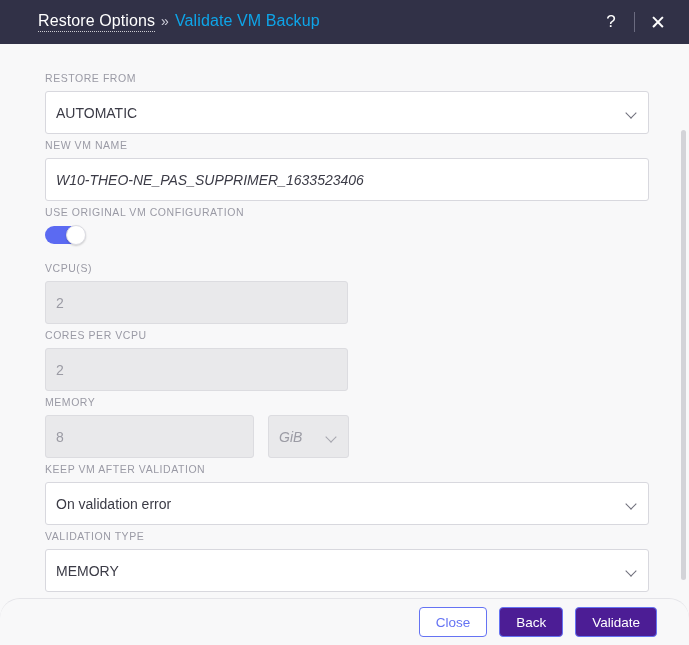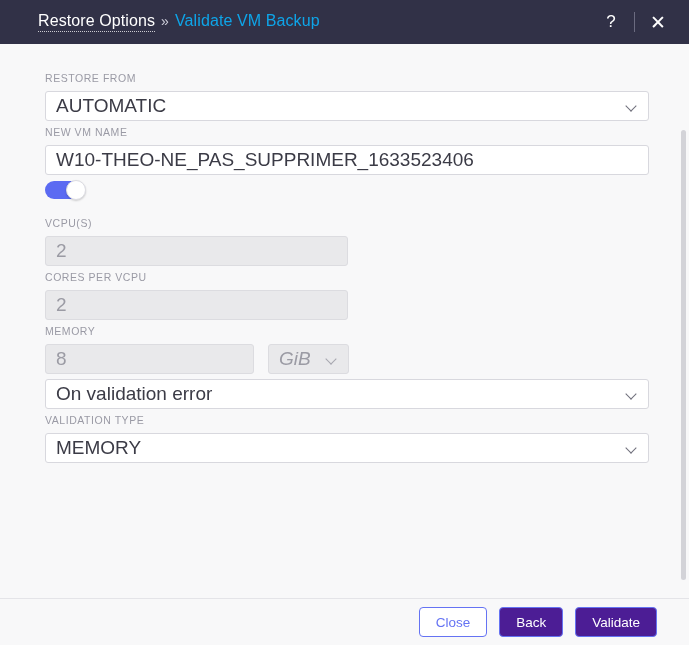--- a/index.html
+++ b/index.html
@@ -80,33 +80,33 @@
     display: block;
     font-size: 10.5px;
     letter-spacing: .55px;
     color: #9a9aa5;
     text-transform: uppercase;
     margin-bottom: 7px;
   }
 
   .control {
     width: 604px;
-    height: 30px;
+    height: 43px;
     border: 1px solid #d8d8de;
     border-radius: 3px;
     background: #ffffff;
     display: flex;
     align-items: center;
     padding: 0 10px;
-    font-size: 19px;
+    font-size: 14px;
     color: #3b3b46;
     position: relative;
     cursor: pointer;
   }
-  .control.text-input { cursor: text; }
+  .control.text-input { cursor: text; font-style: italic; }
   .control.narrow { width: 303px; }
   .control.disabled {
     background: #e9e9eb;
     border-color: #dcdce0;
     color: #9b9ba4;
     cursor: default;
   }
   .control .val { flex: 1; white-space: nowrap; overflow: hidden; }
 
   .chev {
@@ -166,20 +166,21 @@
     position: absolute;
     left: 0; right: 0; bottom: 0;
     height: 47px;
     background: #f8f8f9;
     border-top: 1px solid #e4e4e8;
     display: flex;
     align-items: center;
     justify-content: flex-end;
     gap: 12px;
     padding-right: 32px;
+    border-radius: 20px;
   }
   .btn {
     height: 30px;
     min-width: 54px;
     padding: 0 16px;
     border-radius: 4px;
     font-size: 13.5px;
     font-family: "Liberation Sans", sans-serif;
     cursor: pointer;
     display: inline-flex;
@@ -225,20 +226,21 @@
   </div>
 
   <div class="field">
     <label class="flabel">NEW VM NAME</label>
     <div class="control text-input">
       <span class="val">W10-THEO-NE_PAS_SUPPRIMER_1633523406</span>
     </div>
   </div>
 
   <div class="field tight">
+    <label class="flabel">USE ORIGINAL VM CONFIGURATION</label>
     <div class="toggle-wrap">
       <div class="toggle">
         <span class="knob"></span>
       </div>
     </div>
   </div>
 
   <div class="field">
     <label class="flabel">VCPU(S)</label>
     <div class="control narrow disabled">
@@ -260,20 +262,21 @@
         <span class="val">8</span>
       </div>
       <div class="control unit disabled">
         <span class="val">GiB</span>
         <span class="chev"></span>
       </div>
     </div>
   </div>
 
   <div class="field">
+    <label class="flabel">KEEP VM AFTER VALIDATION</label>
     <div class="control">
       <span class="val">On validation error</span>
       <span class="chev"></span>
     </div>
   </div>
 
   <div class="field">
     <label class="flabel">VALIDATION TYPE</label>
     <div class="control">
       <span class="val">MEMORY</span>

